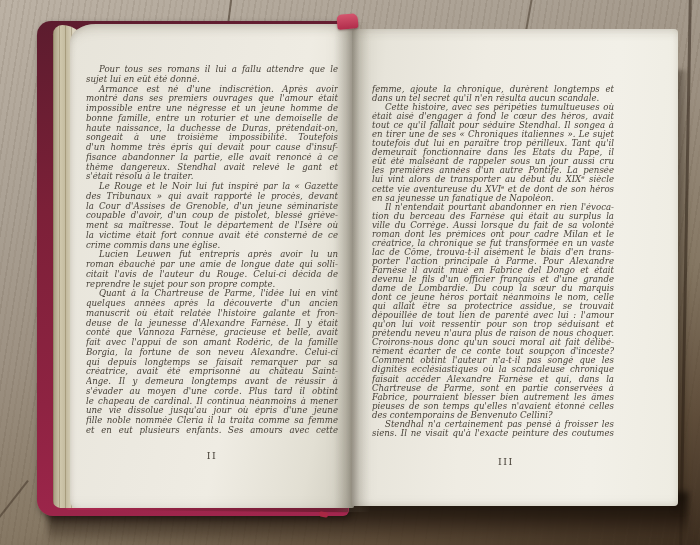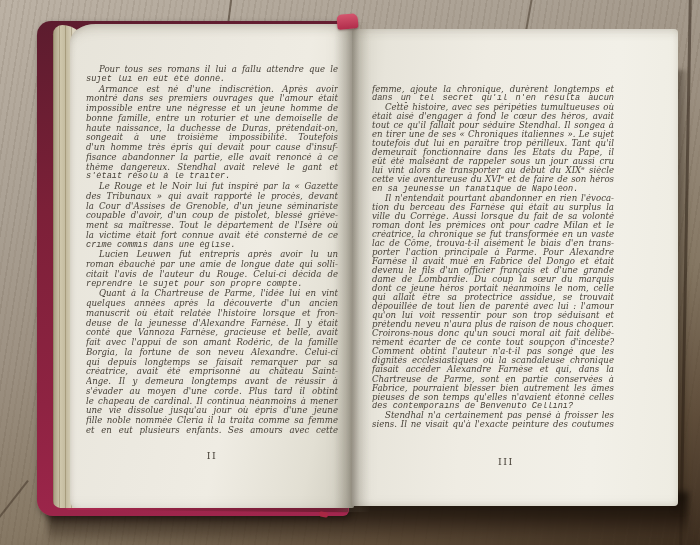--- a/index.html
+++ b/index.html
@@ -59,21 +59,21 @@
     border-radius:2px;background:#a82744;}
 
   
   .text-block{position:absolute;color:var(--ink,#474138);
     font-style:italic;font-size:8.6px;font-family:"DejaVu Serif","Liberation Serif",serif;}
   #text-left{left:86px;top:65px;width:252px;line-height:9.75px;}
   #text-right{left:364px;top:85px;width:250px;line-height:9.06px;}
   .line{overflow:hidden;text-align:justify;text-align-last:justify;}
   #text-left .line{height:9.75px;}
   #text-right .line{height:9.06px;margin-left:8px;}
-  .line.end{text-align-last:left;font-family:Liberation Mono, monospace;}
+  .line.end{text-align-last:left;}
   .line.ind{text-indent:13px;}
 
   .pageno{position:absolute;width:252px;text-align:center;color:var(--ink,#474138);
     font-style:normal;font-size:9.5px;letter-spacing:1.5px;}
   #pageno-left{left:86px;top:450px;}
   #pageno-right{left:364px;top:456px;transform:translateX(16px);}
 </style>
 </head>
 <body>
 
@@ -117,21 +117,21 @@
       <div class="line">coupable d'avoir, d'un coup de pistolet, blessé griève-</div>
       <div class="line">ment sa maîtresse. Tout le département de l'Isère où</div>
       <div class="line">la victime était fort connue avait été consterné de ce</div>
       <div class="line end">crime commis dans une église.</div>
       <div class="line ind">Lucien Leuwen fut entrepris après avoir lu un</div>
       <div class="line">roman ébauché par une amie de longue date qui solli-</div>
       <div class="line">citait l'avis de l'auteur du Rouge. Celui-ci décida de</div>
       <div class="line end">reprendre le sujet pour son propre compte.</div>
       <div class="line ind">Quant à la Chartreuse de Parme, l'idée lui en vint</div>
       <div class="line">quelques années après la découverte d'un ancien</div>
-      <div class="line">manuscrit où était relatée l'histoire lorsque et fron-</div>
+      <div class="line">manuscrit où était relatée l'histoire galante et fron-</div>
       <div class="line">deuse de la jeunesse d'Alexandre Farnèse. Il y était</div>
       <div class="line">conté que Vannoza Farnèse, gracieuse et belle, avait</div>
       <div class="line">fait avec l'appui de son amant Rodéric, de la famille</div>
       <div class="line">Borgia, la fortune de son neveu Alexandre. Celui-ci</div>
       <div class="line">qui depuis longtemps se faisait remarquer par sa</div>
       <div class="line">créatrice, avait été emprisonné au château Saint-</div>
       <div class="line">Ange. Il y demeura longtemps avant de réussir à</div>
       <div class="line">s'évader au moyen d'une corde. Plus tard il obtint</div>
       <div class="line">le chapeau de cardinal. Il continua néanmoins à mener</div>
       <div class="line">une vie dissolue jusqu'au jour où épris d'une jeune</div>
@@ -141,22 +141,23 @@
   <div class="text-block" id="text-right">
       <div class="line">femme, ajoute la chronique, durèrent longtemps et</div>
       <div class="line end">dans un tel secret qu'il n'en résulta aucun scandale.</div>
       <div class="line ind">Cette histoire, avec ses péripéties tumultueuses où il</div>
       <div class="line">était aisé d'engager à fond le cœur des héros, avait</div>
       <div class="line">tout ce qu'il fallait pour séduire Stendhal. Il songea à</div>
       <div class="line">en tirer une de ses « Chroniques italiennes ». Le sujet</div>
       <div class="line">toutefois dut lui en paraître trop périlleux. Tant qu'il</div>
       <div class="line">demeurait fonctionnaire dans les Etats du Pape, il</div>
       <div class="line">eût été malséant de rappeler sous un jour aussi cru</div>
+      <div class="line">les premières années d'un autre Pontife. La pensée</div>
       <div class="line">lui vint alors de transporter au début du XIXᵉ siècle</div>
-      <div class="line">cette vie aventureuse du XVIᵉ et de faire de son héros</div>
+      <div class="line">cette vie aventureuse du XVIᵉ et de dont de son héros</div>
       <div class="line end">en sa jeunesse un fanatique de Napoléon.</div>
       <div class="line ind">Il n'entendait pourtant abandonner en rien l'évoca-</div>
       <div class="line">tion du berceau des Farnèse qui était au surplus la</div>
       <div class="line">ville du Corrège. Aussi lorsque du fait de sa volonté</div>
       <div class="line">roman dont les prémices ont pour cadre Milan et le</div>
       <div class="line">créatrice, la chronique se fut transformée en un vaste</div>
       <div class="line">lac de Côme, trouva-t-il aisément le biais d'en trans-</div>
       <div class="line">porter l'action principale à Parme. Pour Alexandre</div>
       <div class="line">Farnèse il avait mué en Fabrice del Dongo et était</div>
       <div class="line">devenu le fils d'un officier français et d'une grande</div>

